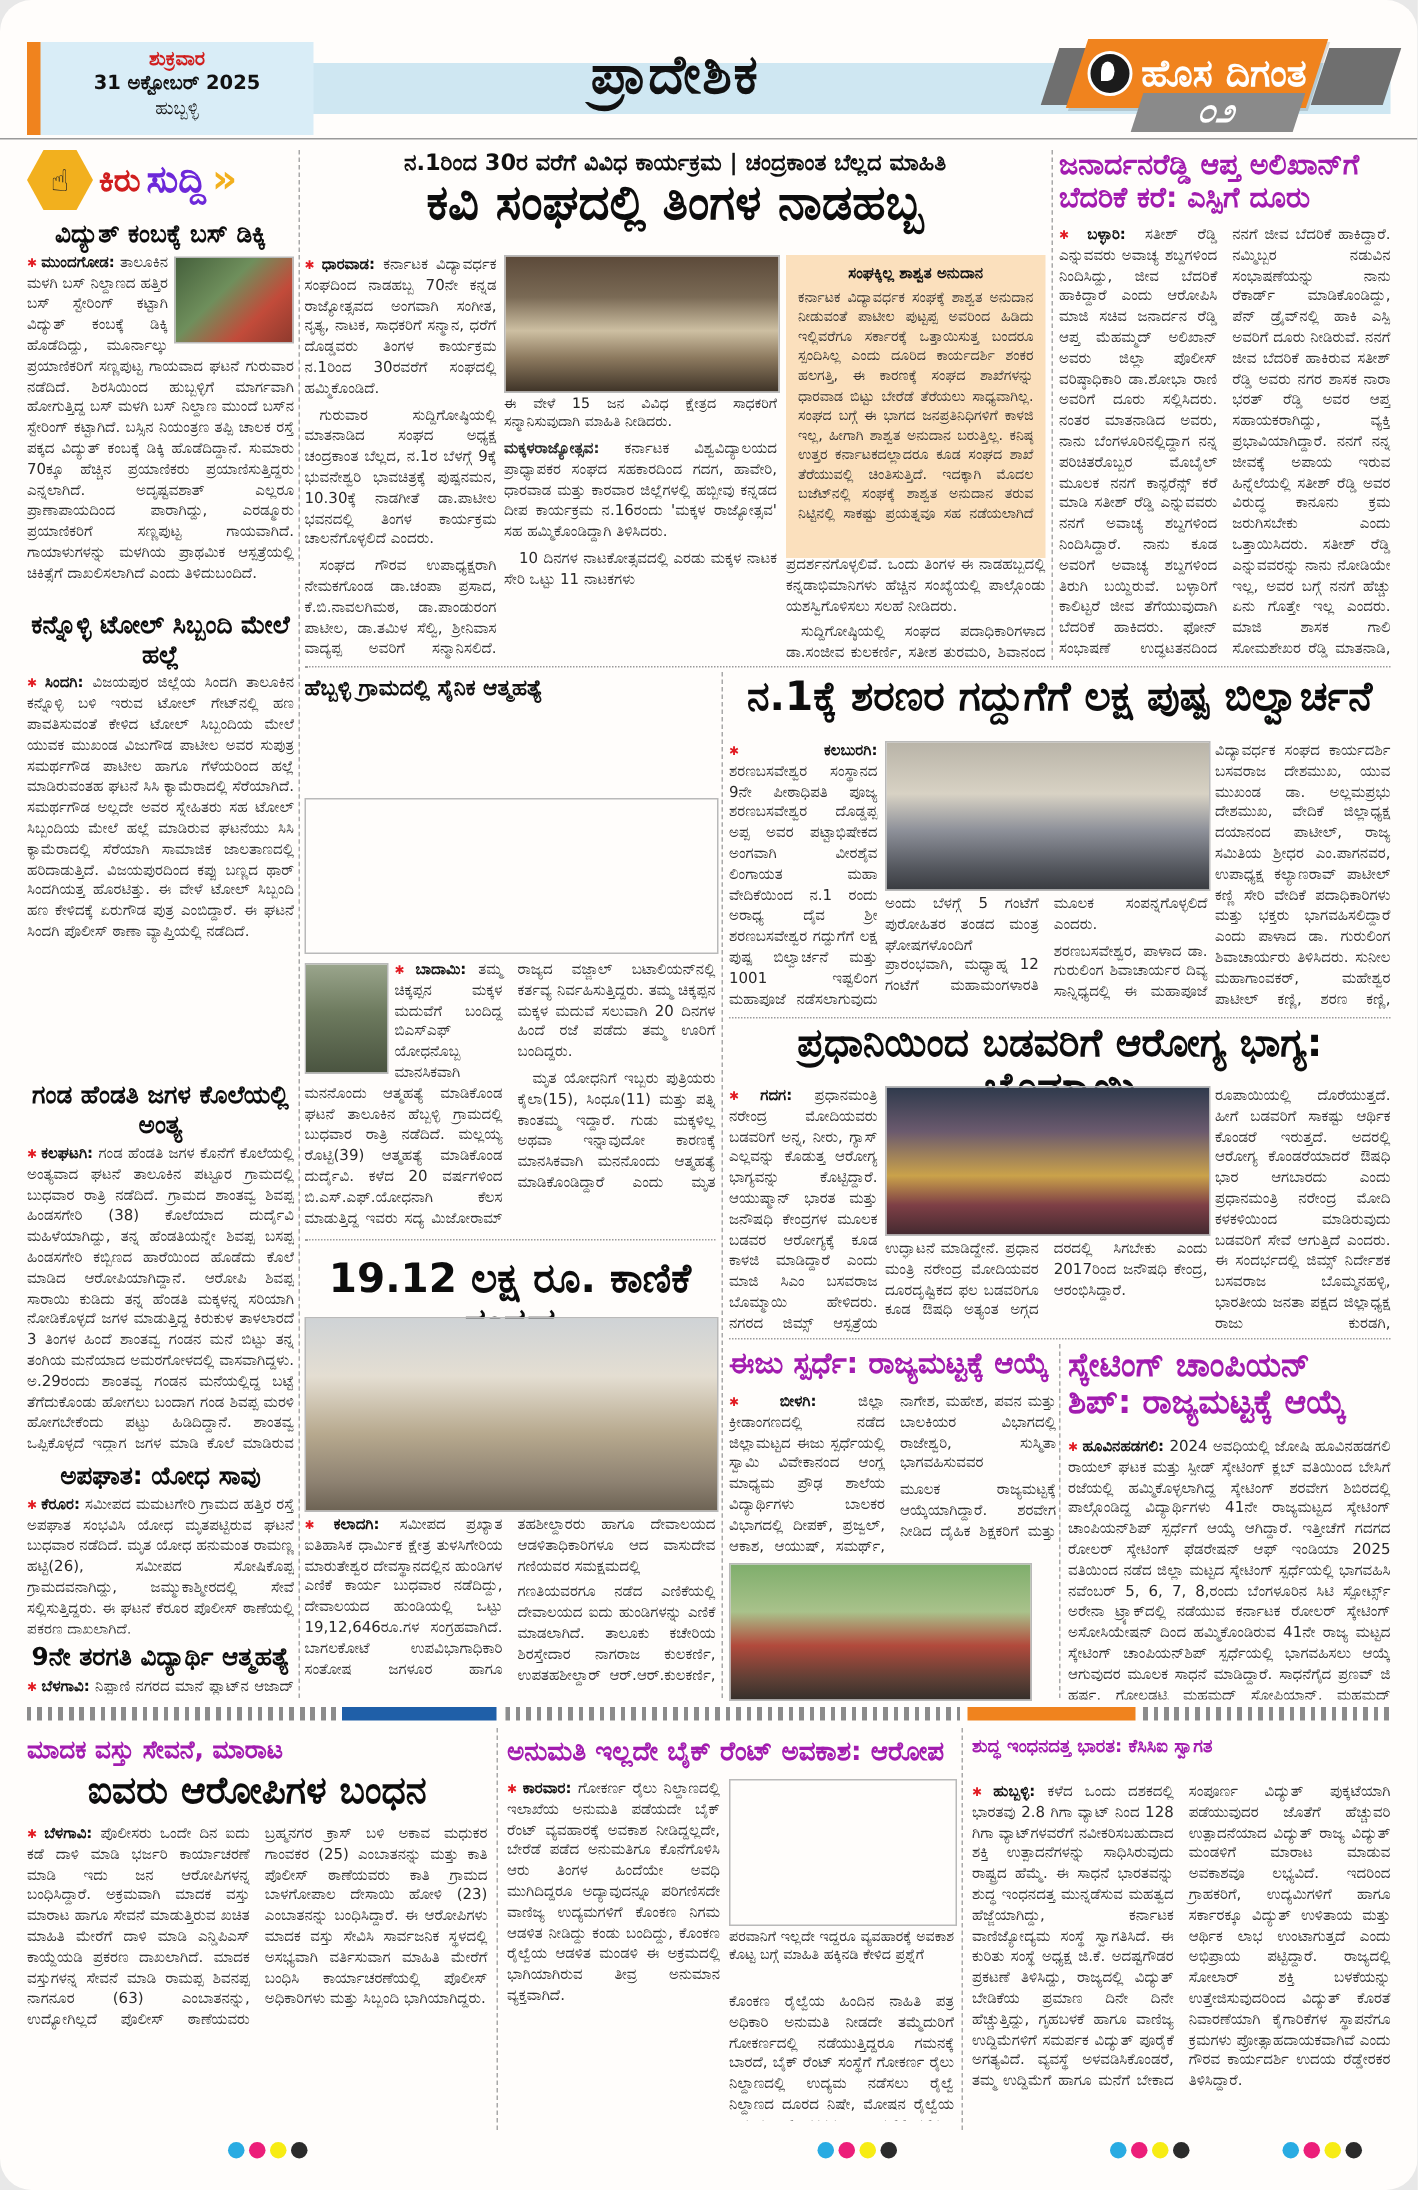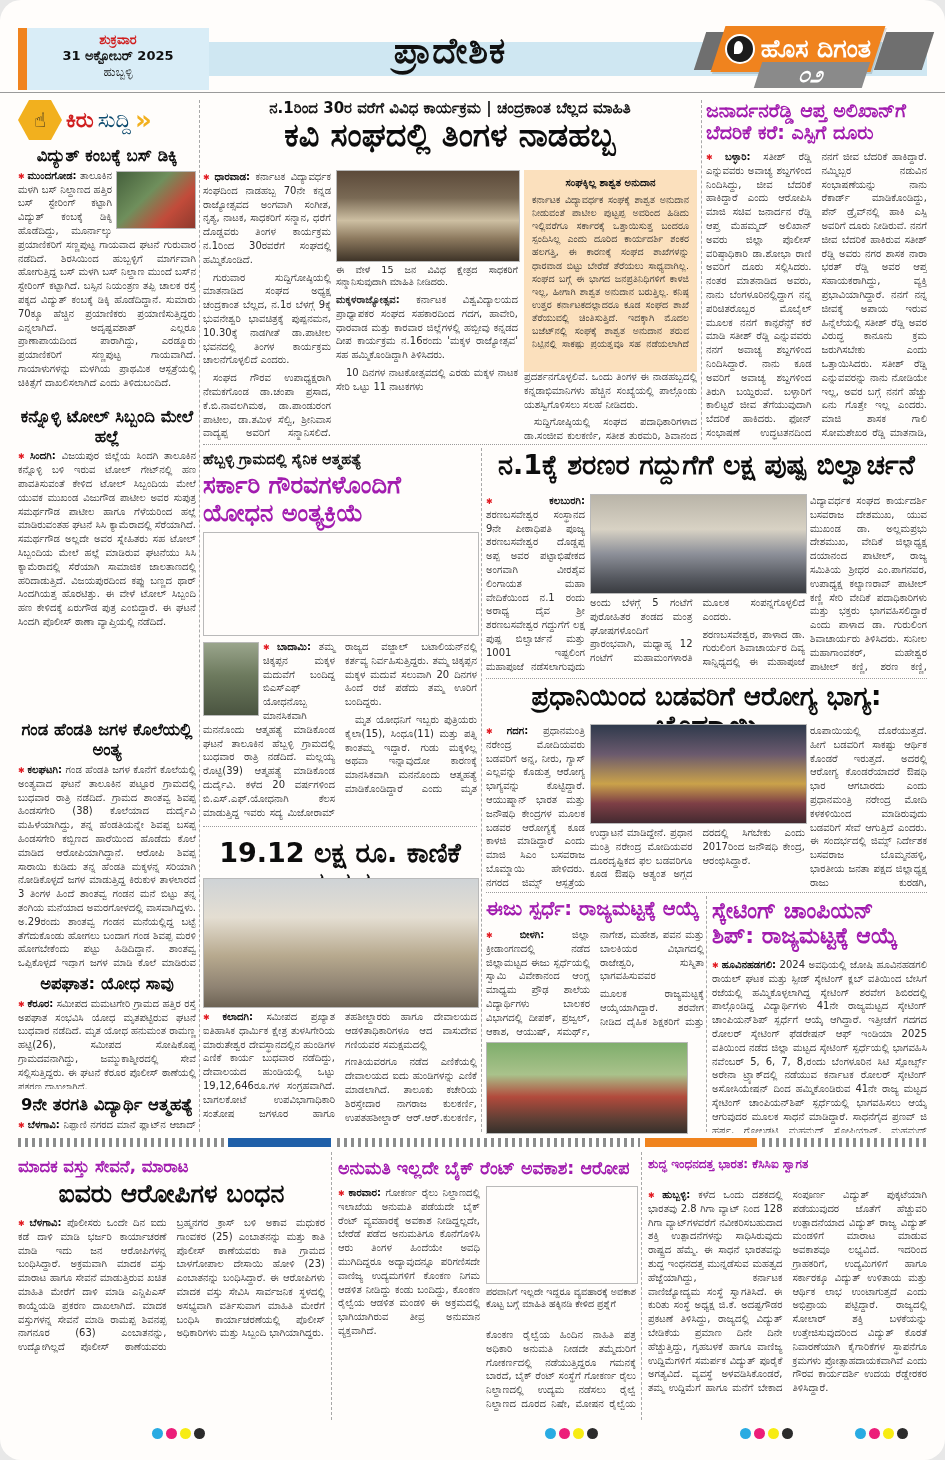--- a/index.html
+++ b/index.html
@@ -47,21 +47,21 @@
   .ph-bike{background:linear-gradient(180deg,#4a4f55 0%,#8d9298 25%,#c2c6c9 45%,#4e4a46 70%,#26242!2 0,#232220 100%);}
   .ph-bus{background:linear-gradient(135deg,#45603c 0%,#6f8f5c 40%,#c24b3a 70%,#8f3a2d 100%);}
   .ph-portrait{background:linear-gradient(180deg,#9aa58c 0%,#6d7a5e 45%,#4a5440 100%);}
   
   .rail-hl{font-weight:bold;font-size:16.5px;text-align:center;line-height:1.2;color:#0d0d0d;margin:6px 0 3px;}
   .badge{display:flex;align-items:center;gap:4px;}
   .hex{width:44px;height:40px;background:#f2b01e;clip-path:polygon(25% 0,75% 0,100% 50%,75% 100%,25% 100%,0 50%);
        display:flex;align-items:center;justify-content:center;font-size:20px;}
   .chev{color:#f2b01e;font-weight:bold;font-size:26px;letter-spacing:-3px;line-height:1;}
   .kiru-red{color:#d01e1e;font-weight:bold;font-size:21px;}
-  .kiru-blk{color:#0c4a6e;font-weight:normal;font-size:21px;}
+  .kiru-blk{color:#6d28d9;font-weight:bold;font-size:25px;}
   
   .obox{background:#fbe0bd;padding:7px 8px;}
   .obox .bhl{font-weight:bold;font-size:10px;text-align:center;margin-bottom:4px;color:#111;}
   .obox .body{font-size:9.5px;}
   
   .vdash{border-left:1px dashed #a8a8a8;width:0;}
   .hdot{border-top:1px dotted #9a9a9a;height:0;}
   .ticks{background:repeating-linear-gradient(90deg,#8c8c8c 0 3px,#ffffff 3px 7px);height:9px;}
   .solidblue{background:#1f5fa8;height:9px;}
   .solidorange{background:#f0831e;height:9px;}
@@ -178,21 +178,20 @@
   </div>
 
   <div class="abs hl-left" style="left:706px;top:100px;width:221px;font-size:19px;">ಜನಾರ್ದನರೆಡ್ಡಿ ಆಪ್ತ ಅಲಿಖಾನ್‌ಗೆ ಬೆದರಿಕೆ ಕರೆ: ಎಸ್ಪಿಗೆ ದೂರು</div>
   <div class="abs body cols2" style="left:706px;top:150px;width:221px;height:292px;">
     <p class="nofirst"><b class="dl">ಬಳ್ಳಾರಿ:</b> <span>ಸತೀಶ್ ರೆಡ್ಡಿ ಎನ್ನುವವರು ಅವಾಚ್ಯ ಶಬ್ದಗಳಿಂದ ನಿಂದಿಸಿದ್ದು, ಜೀವ ಬೆದರಿಕೆ ಹಾಕಿದ್ದಾರೆ ಎಂದು ಆರೋಪಿಸಿ ಮಾಜಿ ಸಚಿವ ಜನಾರ್ದನ ರೆಡ್ಡಿ ಆಪ್ತ ಮೆಹಮ್ಮದ್ ಅಲಿಖಾನ್ ಅವರು ಜಿಲ್ಲಾ ಪೊಲೀಸ್ ವರಿಷ್ಠಾಧಿಕಾರಿ ಡಾ.ಶೋಭಾ ರಾಣಿ ಅವರಿಗೆ ದೂರು ಸಲ್ಲಿಸಿದರು. ನಂತರ ಮಾತನಾಡಿದ ಅವರು, ನಾನು ಬೆಂಗಳೂರಿನಲ್ಲಿದ್ದಾಗ ನನ್ನ ಪರಿಚಿತರೊಬ್ಬರ ಮೊಬೈಲ್ ಮೂಲಕ ನನಗೆ ಕಾನ್ಫರೆನ್ಸ್ ಕರೆ ಮಾಡಿ ಸತೀಶ್ ರೆಡ್ಡಿ ಎನ್ನುವವರು ನನಗೆ ಅವಾಚ್ಯ ಶಬ್ದಗಳಿಂದ ನಿಂದಿಸಿದ್ದಾರೆ. ನಾನು ಕೂಡ ಅವರಿಗೆ ಅವಾಚ್ಯ ಶಬ್ದಗಳಿಂದ ತಿರುಗಿ ಬಯ್ದಿರುವೆ. ಬಳ್ಳಾರಿಗೆ ಕಾಲಿಟ್ಟರೆ ಜೀವ ತೆಗೆಯುವುದಾಗಿ ಬೆದರಿಕೆ ಹಾಕಿದರು. ಫೋನ್ ಸಂಭಾಷಣೆ ಉದ್ಧಟತನದಿಂದ ನನಗೆ ಜೀವ ಬೆದರಿಕೆ ಹಾಕಿದ್ದಾರೆ. ನಮ್ಮಿಬ್ಬರ ನಡುವಿನ ಸಂಭಾಷಣೆಯನ್ನು ನಾನು ರೆಕಾರ್ಡ್ ಮಾಡಿಕೊಂಡಿದ್ದು, ಪೆನ್ ಡ್ರೈವ್‌ನಲ್ಲಿ ಹಾಕಿ ಎಸ್ಪಿ ಅವರಿಗೆ ದೂರು ನೀಡಿರುವೆ. ನನಗೆ ಜೀವ ಬೆದರಿಕೆ ಹಾಕಿರುವ ಸತೀಶ್ ರೆಡ್ಡಿ ಅವರು ನಗರ ಶಾಸಕ ನಾರಾ ಭರತ್ ರೆಡ್ಡಿ ಅವರ ಆಪ್ತ ಸಹಾಯಕರಾಗಿದ್ದು, ವ್ಯಕ್ತಿ ಪ್ರಭಾವಿಯಾಗಿದ್ದಾರೆ. ನನಗೆ ನನ್ನ ಜೀವಕ್ಕೆ ಅಪಾಯ ಇರುವ ಹಿನ್ನೆಲೆಯಲ್ಲಿ ಸತೀಶ್ ರೆಡ್ಡಿ ಅವರ ವಿರುದ್ಧ ಕಾನೂನು ಕ್ರಮ ಜರುಗಿಸಬೇಕು ಎಂದು ಒತ್ತಾಯಿಸಿದರು. ಸತೀಶ್ ರೆಡ್ಡಿ ಎನ್ನುವವರನ್ನು ನಾನು ನೋಡಿಯೇ ಇಲ್ಲ, ಅವರ ಬಗ್ಗೆ ನನಗೆ ಹೆಚ್ಚು ಏನು ಗೊತ್ತೇ ಇಲ್ಲ ಎಂದರು. ಮಾಜಿ ಶಾಸಕ ಗಾಲಿ ಸೋಮಶೇಖರ ರೆಡ್ಡಿ ಮಾತನಾಡಿ, ಮೆಹಮೂದ್ ಅಲಿಖಾನ್ ಅವರು, ನಮ್ಮ ಪಕ್ಷದ ಕಾರ್ಯಕರ್ತರು, ಅವರಿಗೆ ಜೀವ ಬೆದರಿಕೆ ಹಾಕಿದ ಹಿನ್ನೆಲೆ ಎಸ್ಪಿ ಡಾ.ಶೋಭಾ ರಾಣಿ ಅವರನ್ನು ಭೇಟಿ ಮಾಡಿ ದೂರು ನೀಡಲು ಬಂದಿದ್ದೇವೆ. ಅವರ ಬೆಂಬಲಕ್ಕೆ ನಮ್ಮ ಪಕ್ಷವಿದೆ. ಬಳ್ಳಾರಿ ಜನರ ಶಾಂತಿ ಭಂಗವಾಗದಿರದು. ಏರೋಪಕ್ಕೆ ತಿರುಗುವ ಮುನ್ನ ಸಂಬಂಧಿಸಿದ ಇಲಾಖೆ ಅಧಿಕಾರಿಗಳು ಅಗತ್ಯ ಕ್ರಮಗಳನ್ನು ಕೈಗೊಳ್ಳಬೇಕು ಎಂದು ಮನವಿ ಮಾಡಿದ್ದೇವೆ ಎಂದರು. ಈ ಸಂದರ್ಭದಲ್ಲಿ ವಿವಿಧ ಮುಖಂಡರು ಉಪಸ್ಥಿತರಿದ್ದರು.</span></p>
   </div>
 
   <div class="abs hdot" style="left:203px;top:444px;width:724px;"></div>
 
   <div class="abs kicker" style="left:203px;top:451px;width:274px;text-align:left;font-size:14.5px;">ಹೆಬ್ಬಳ್ಳಿ ಗ್ರಾಮದಲ್ಲಿ ಸೈನಿಕ ಆತ್ಮಹತ್ಯೆ</div>
-  <div class="abs hl-left" style="left:203px;top:472px;width:274px;font-size:24px;">ಸರ್ಕಾರಿ ಗೌರವಗಳೊಂದಿಗೆ ಯೋಧನ ಅಂತ್ಯಕ್ರಿಯೆ</div>
   <div class="abs ph ph-salute" style="left:203px;top:532px;width:274px;height:102px;"></div>
   <div class="abs body cols2" style="left:203px;top:640px;width:274px;height:182px;">
     <div class="ph ph-portrait" style="float:left;width:54px;height:72px;margin:2px 4px 2px 0;"></div>
     <p class="nofirst"><b class="dl">ಬಾದಾಮಿ:</b> <span>ತಮ್ಮ ಚಿಕ್ಕಪ್ಪನ ಮಕ್ಕಳ ಮದುವೆಗೆ ಬಂದಿದ್ದ ಬಿಎಸ್ಎಫ್ ಯೋಧನೊಬ್ಬ ಮಾನಸಿಕವಾಗಿ ಮನನೊಂದು ಆತ್ಮಹತ್ಯೆ ಮಾಡಿಕೊಂಡ ಘಟನೆ ತಾಲೂಕಿನ ಹೆಬ್ಬಳ್ಳಿ ಗ್ರಾಮದಲ್ಲಿ ಬುಧವಾರ ರಾತ್ರಿ ನಡೆದಿದೆ. ಮಲ್ಲಯ್ಯ ರೊಟ್ಟಿ(39) ಆತ್ಮಹತ್ಯೆ ಮಾಡಿಕೊಂಡ ದುರ್ದೈವಿ. ಕಳೆದ 20 ವರ್ಷಗಳಿಂದ ಬಿ.ಎಸ್.ಎಫ್.ಯೋಧನಾಗಿ ಕೆಲಸ ಮಾಡುತ್ತಿದ್ದ ಇವರು ಸದ್ಯ ಮಿಜೋರಾಮ್ ರಾಜ್ಯದ ವಜ್ಜಾಲ್ ಬಟಾಲಿಯನ್‌ನಲ್ಲಿ ಕರ್ತವ್ಯ ನಿರ್ವಹಿಸುತ್ತಿದ್ದರು. ತಮ್ಮ ಚಿಕ್ಕಪ್ಪನ ಮಕ್ಕಳ ಮದುವೆ ಸಲುವಾಗಿ 20 ದಿನಗಳ ಹಿಂದೆ ರಜೆ ಪಡೆದು ತಮ್ಮ ಊರಿಗೆ ಬಂದಿದ್ದರು.</span></p>
     <p><span>ಮೃತ ಯೋಧನಿಗೆ ಇಬ್ಬರು ಪುತ್ರಿಯರು ಕೈಲಾ(15), ಸಿಂಧೂ(11) ಮತ್ತು ಪತ್ನಿ ಕಾಂತಮ್ಮ ಇದ್ದಾರೆ. ಗುಡು ಮಕ್ಕಳಿಲ್ಲ ಅಥವಾ ಇನ್ನಾವುದೋ ಕಾರಣಕ್ಕೆ ಮಾನಸಿಕವಾಗಿ ಮನನೊಂದು ಆತ್ಮಹತ್ಯೆ ಮಾಡಿಕೊಂಡಿದ್ದಾರೆ ಎಂದು ಮೃತ ಯೋಧನ ಪತ್ನಿ ಕಾಂತಮ್ಮ ದೂರಿನನ್ವಯ ಪ್ರಕರಣ ದಾಖಲಾಗಿದೆ.</span></p>
 
   </div>
 
   <div class="abs hl" style="left:486px;top:450px;width:441px;font-size:27px;">ನ.1ಕ್ಕೆ ಶರಣರ ಗದ್ದುಗೆಗೆ ಲಕ್ಷ ಪುಷ್ಪ ಬಿಲ್ವಾರ್ಚನೆ</div>
   <div class="abs body" style="left:486px;top:494px;width:99px;height:178px;">

